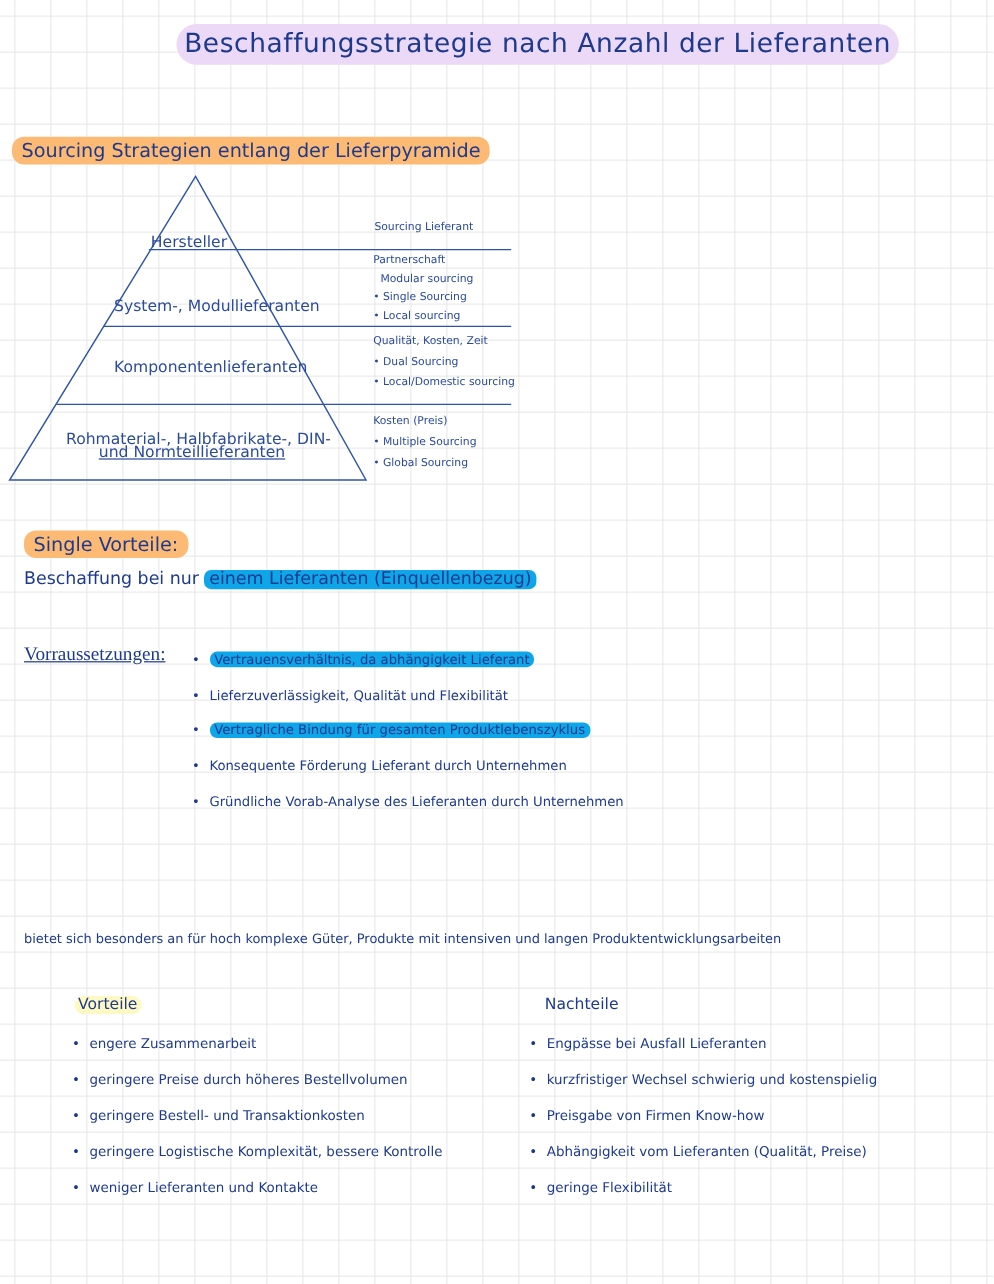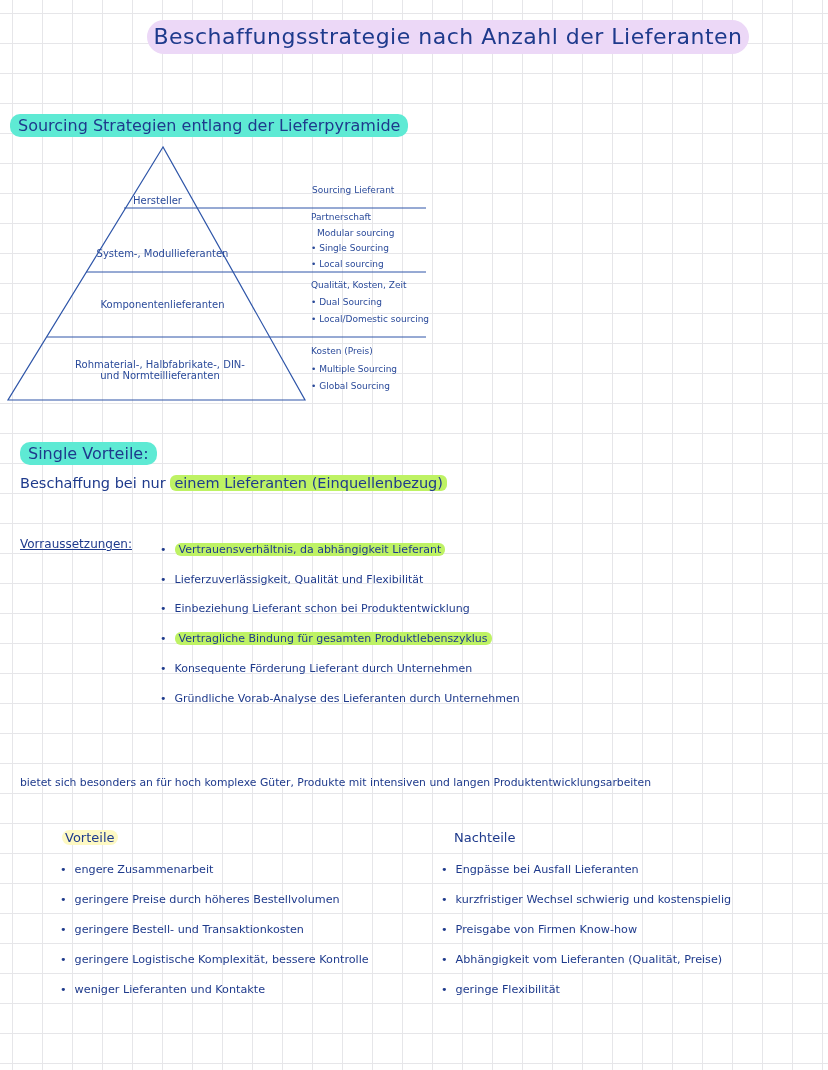--- a/index.html
+++ b/index.html
@@ -14,28 +14,28 @@
     font-family:"DejaVu Sans", sans-serif;
     color:#1f3a8a;
   }
   .abs{position:absolute;white-space:nowrap;}
   .ink{color:#1e3a8c;}
   .title{
     left:108px;top:20px;height:34px;width:602px;
     background:#ecd8f7;border-radius:17px;
     font-size:22px;line-height:34px;text-align:center;letter-spacing:0.5px;margin-left:39px;
   }
-  .h-blue{background:#5eead4;border-radius:10px;padding:2px 8px;}
+  .h-blue{background:#fdba74;border-radius:10px;padding:2px 8px;}
   .section1{left:10px;top:116px;font-size:16px;}
-  .pyr-label{font-size:10px;color:#2a4a9a;text-align:center;}
+  .pyr-label{font-size:13px;color:#2a4a9a;text-align:center;}
   .strat{font-size:9px;color:#2a4a9a;line-height:15.5px;}
   .single-h{left:20px;top:444px;font-size:16px;}
   .single-def{left:20px;top:475px;font-size:14.5px;}
-  .hl-green{background:#bef264;border-radius:6px;padding:0 4px;text-align:right;}
-  .req-h{left:20px;top:537px;font-size:12px;text-decoration:underline;}
+  .hl-green{background:#0ea5e9;border-radius:6px;padding:0 4px;text-align:right;}
+  .req-h{left:20px;top:537px;font-size:16px;text-decoration:underline;font-family:Liberation Serif, serif;}
   .req-list{left:160px;top:535px;font-size:11px;line-height:29.7px;margin:0;padding:0;list-style:none;}
   .req-list li::before{content:"•";margin-right:8px;}
   .offer{left:20px;top:776px;font-size:10.8px;}
   .sub-h{font-size:13px;}
   .h-purple{background:#fef9c3;border-radius:8px;padding:0 3px;}
   .pc-list{font-size:11.2px;line-height:30px;margin:0;padding:0;list-style:none;}
   .pc-list li::before{content:"•";margin-right:8px;}
   svg line, svg polygon{stroke:#2e55a8;}
 </style>
 </head>
@@ -51,21 +51,21 @@
   <polygon points="163,7 8,260 305,260" fill="none" stroke-width="1.2"></polygon>
   <line x1="124" y1="68" x2="426" y2="68" stroke-width="1"></line>
   <line x1="86" y1="132" x2="426" y2="132" stroke-width="1"></line>
   <line x1="47" y1="197" x2="426" y2="197" stroke-width="1"></line>
 </svg>
 
 <div class="abs pyr-label" style="left:120px;top:195px;width:75px;">Hersteller</div>
 <div class="abs pyr-label" style="left:95px;top:248px;width:135px;">System-, Modullieferanten</div>
 <div class="abs pyr-label" style="left:95px;top:299px;width:135px;">Komponentenlieferanten</div>
 <div class="abs pyr-label" style="left:55px;top:359px;width:210px;">Rohmaterial-, Halbfabrikate-, DIN-</div>
-<div class="abs pyr-label" style="left:55px;top:370px;width:210px;">und Normteillieferanten</div>
+<div class="abs pyr-label" style="left:55px;top:370px;width:210px;text-decoration:underline;">und Normteillieferanten</div>
 
 <div class="abs strat" style="left:312px;top:183px;">Sourcing Lieferant</div>
 
 <div class="abs strat" style="left:311px;top:210px;">
   <div>Partnerschaft</div>
   <div style="padding-left:6px;">Modular sourcing</div>
   <div>• Single Sourcing</div>
   <div>• Local sourcing</div>
 </div>
 
@@ -88,21 +88,20 @@
 <div class="abs single-def ink">
   <span>Beschaffung bei nur</span>
   <span class="hl-green">einem Lieferanten (Einquellenbezug)</span>
 </div>
 
 <div class="abs req-h ink">Vorraussetzungen:</div>
 
 <ul class="abs req-list ink">
   <li><span class="hl-green">Vertrauensverhältnis, da abhängigkeit Lieferant</span></li>
   <li><span>Lieferzuverlässigkeit, Qualität und Flexibilität</span></li>
-  <li><span>Einbeziehung Lieferant schon bei Produktentwicklung</span></li>
   <li><span class="hl-green">Vertragliche Bindung für gesamten Produktlebenszyklus</span></li>
   <li><span>Konsequente Förderung Lieferant durch Unternehmen</span></li>
   <li><span>Gründliche Vorab-Analyse des Lieferanten durch Unternehmen</span></li>
 </ul>
 
 <div class="abs offer ink">bietet sich besonders an für hoch komplexe Güter, Produkte mit intensiven und langen Produktentwicklungsarbeiten</div>
 
 <div class="abs sub-h ink" style="left:62px;top:830px;">
   <span class="h-purple">Vorteile</span>
 </div>

